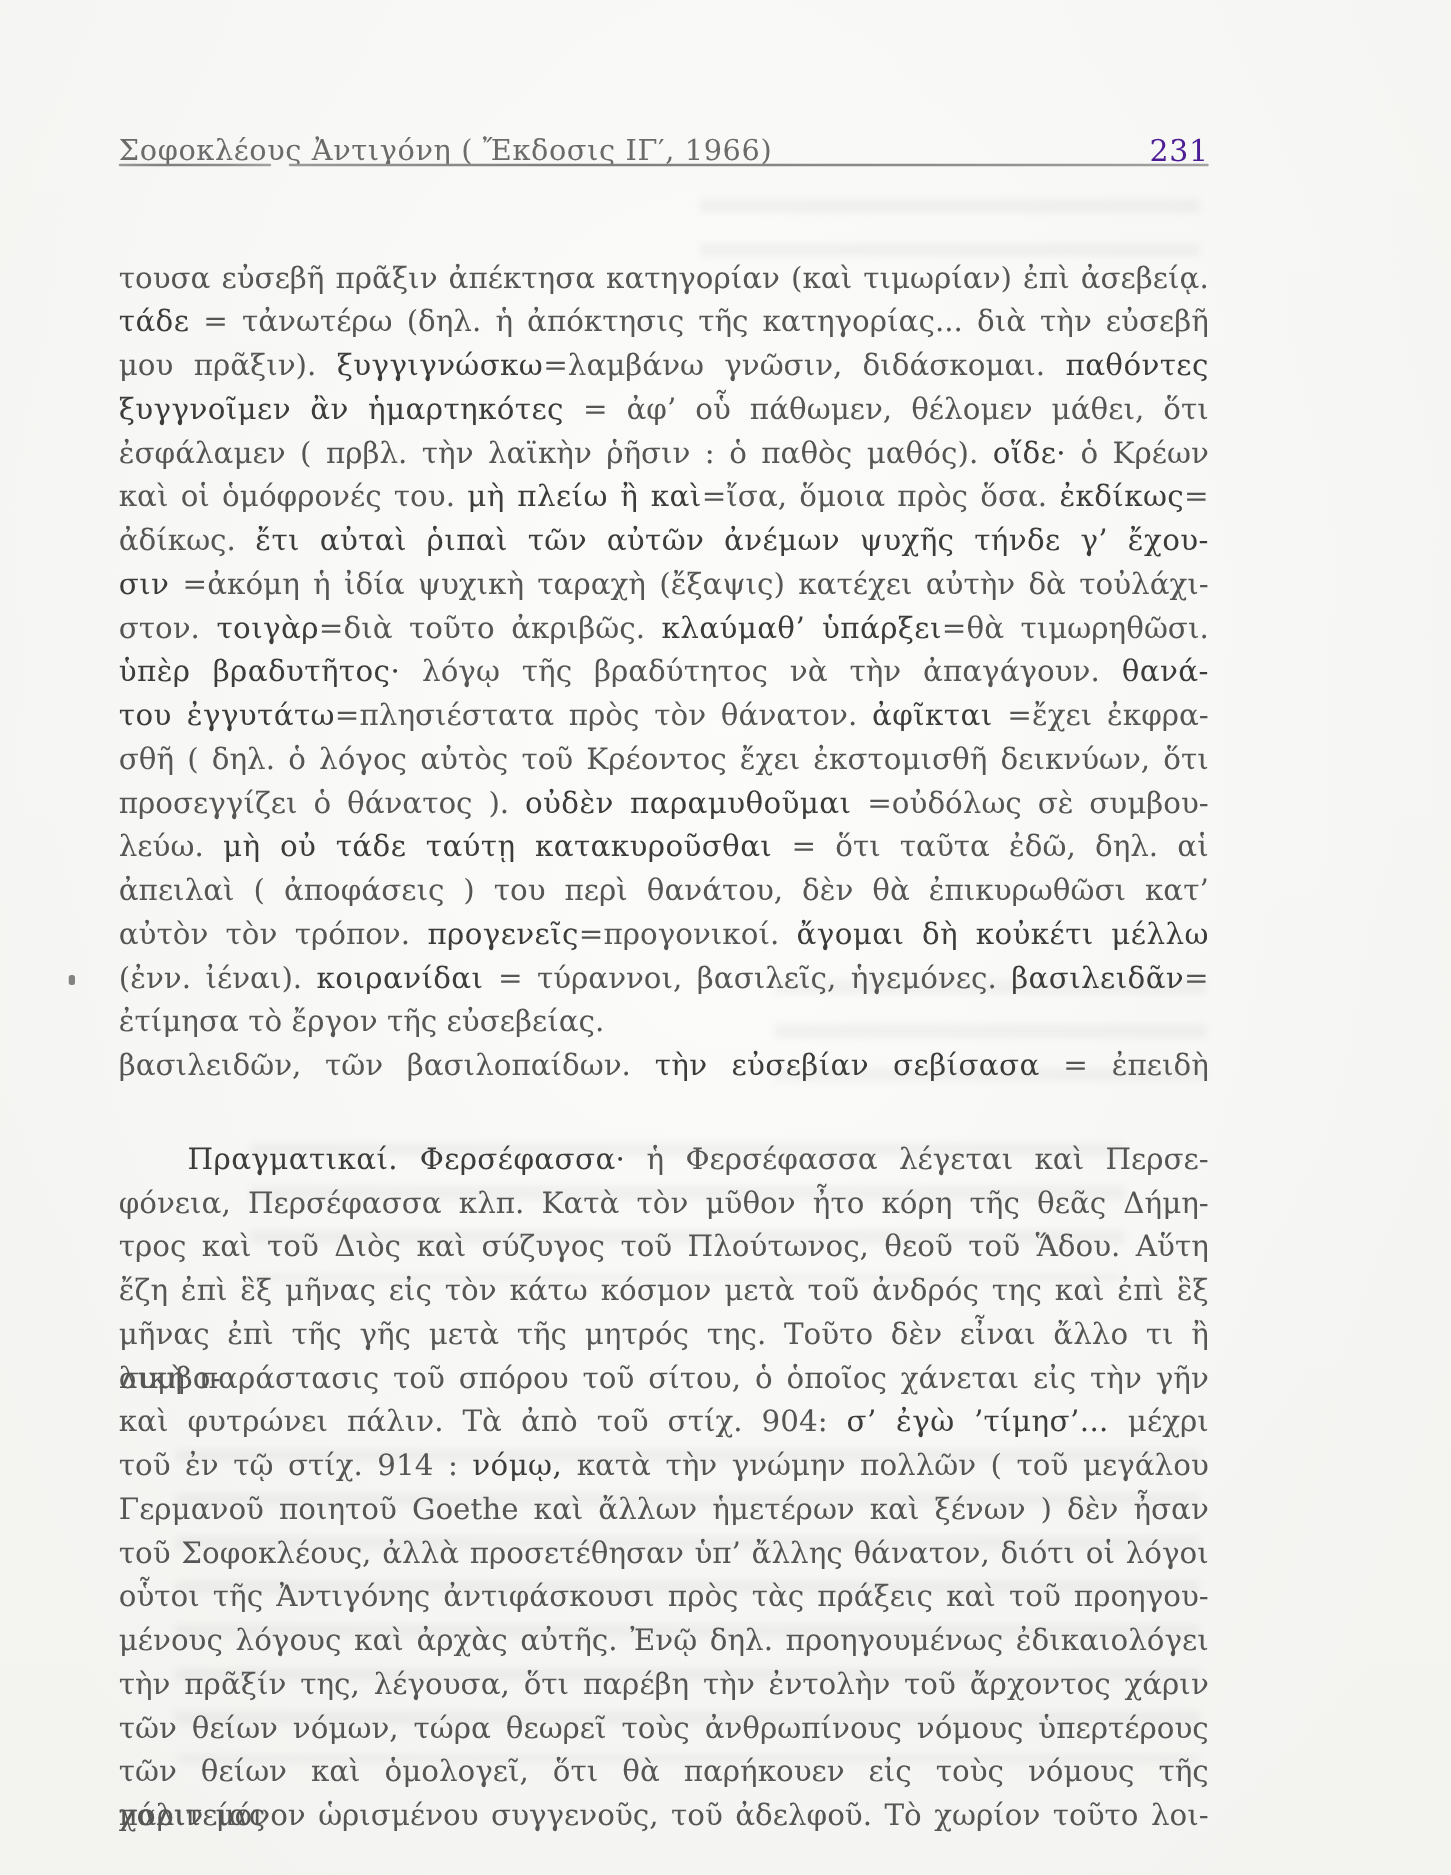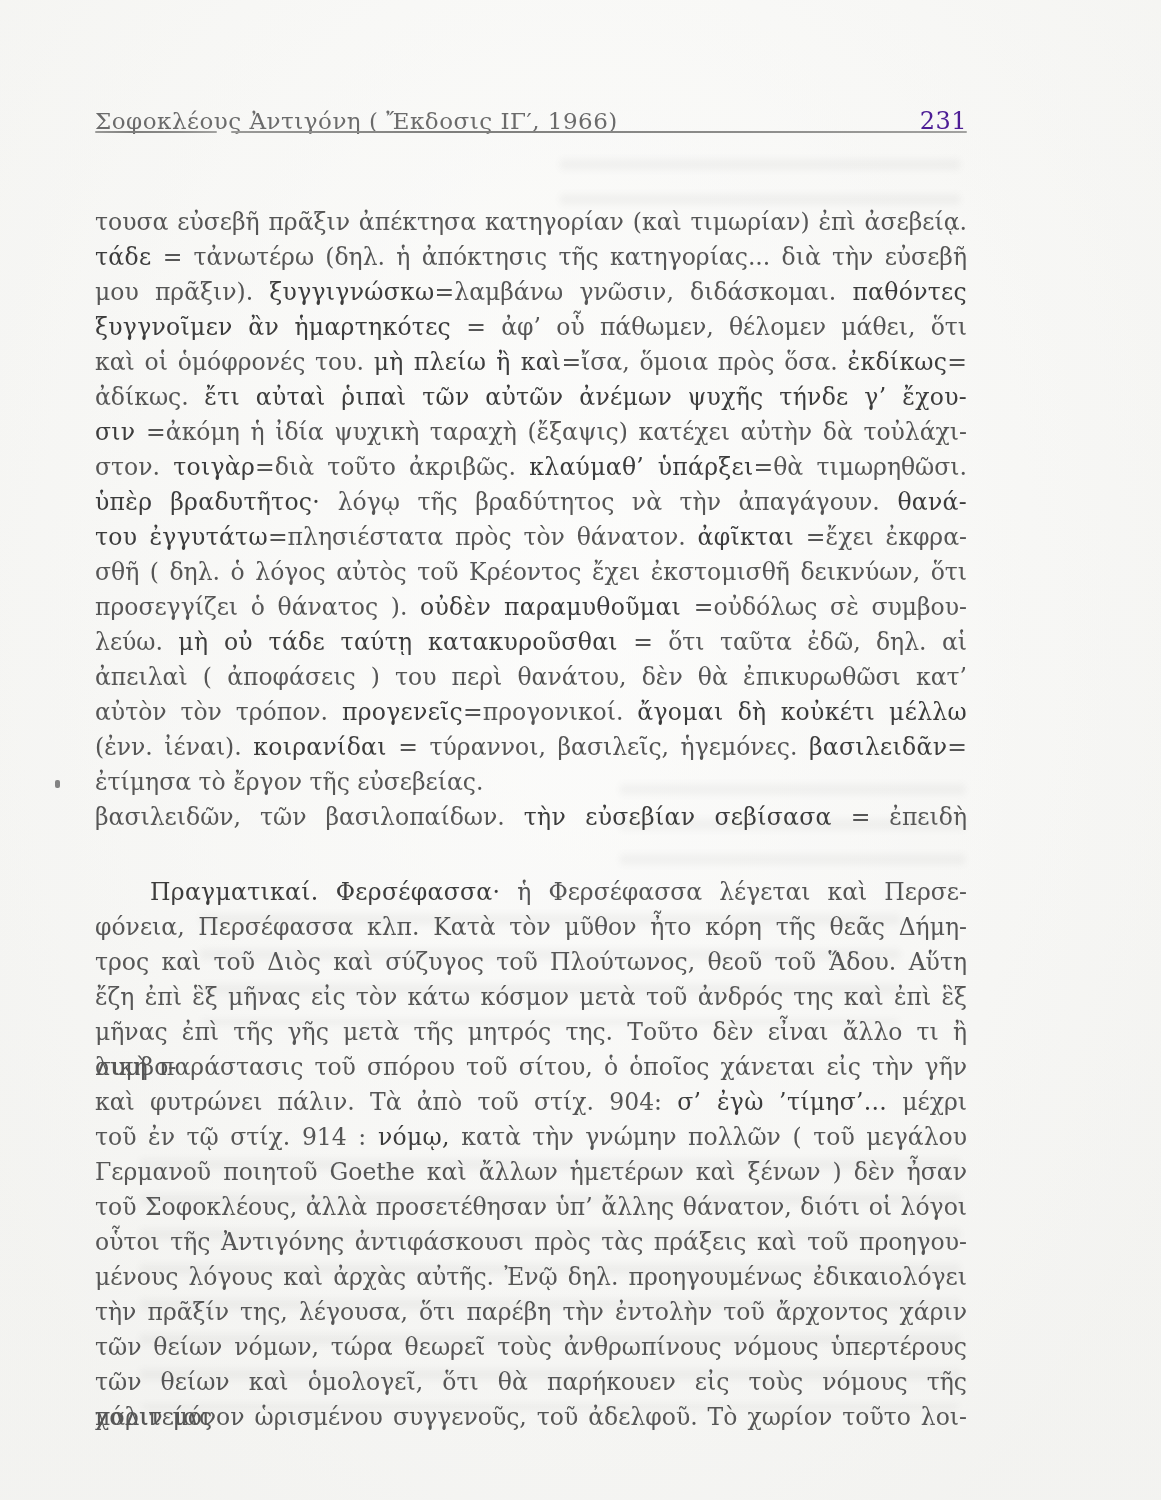--- a/index.html
+++ b/index.html
@@ -124,20 +124,21 @@
   <div class="seg seg-a"></div>
   <div class="seg seg-b"></div>
 </div>
 
 <div class="text-block">
     <div class="para">
       <div class="line"><span class="r">τουσα εὐσεβῆ πρᾶξιν ἀπέκτησα κατηγορίαν (καὶ τιμωρίαν) ἐπὶ ἀσεβείᾳ.</span></div>
       <div class="line"><span class="b">τάδε</span><span class="r"> = τἀνωτέρω (δηλ. ἡ ἀπόκτησις τῆς κατηγορίας... διὰ τὴν εὐσεβῆ</span></div>
       <div class="line"><span class="r">μου πρᾶξιν). </span><span class="b">ξυγγιγνώσκω</span><span class="r">=λαμβάνω γνῶσιν, διδάσκομαι. </span><span class="b">παθόντες</span></div>
       <div class="line"><span class="b">ξυγγνοῖμεν ἂν ἡμαρτηκότες</span><span class="r"> = ἀφ’ οὗ πάθωμεν, θέλομεν μάθει, ὅτι</span></div>
+      <div class="line"><span class="r">ἐσφάλαμεν ( πρβλ. τὴν λαϊκὴν ῥῆσιν : ὁ παθὸς μαθός). </span><span class="b">οἵδε·</span><span class="r"> ὁ Κρέων</span></div>
       <div class="line"><span class="r">καὶ οἱ ὁμόφρονές του. </span><span class="b">μὴ πλείω ἢ καὶ</span><span class="r">=ἴσα, ὅμοια πρὸς ὅσα. </span><span class="b">ἐκδίκως</span><span class="r">=</span></div>
       <div class="line"><span class="r">ἀδίκως. </span><span class="b">ἔτι αὐταὶ ῥιπαὶ τῶν αὐτῶν ἀνέμων ψυχῆς τήνδε γ’ ἔχου-</span></div>
       <div class="line"><span class="b">σιν</span><span class="r"> =ἀκόμη ἡ ἰδία ψυχικὴ ταραχὴ (ἔξαψις) κατέχει αὐτὴν δὰ τοὐλάχι-</span></div>
       <div class="line"><span class="r">στον. </span><span class="b">τοιγὰρ</span><span class="r">=διὰ τοῦτο ἀκριβῶς. </span><span class="b">κλαύμαθ’ ὑπάρξει</span><span class="r">=θὰ τιμωρηθῶσι.</span></div>
       <div class="line"><span class="b">ὑπὲρ βραδυτῆτος·</span><span class="r"> λόγῳ τῆς βραδύτητος νὰ τὴν ἀπαγάγουν. </span><span class="b">θανά-</span></div>
       <div class="line"><span class="b">του ἐγγυτάτω</span><span class="r">=πλησιέστατα πρὸς τὸν θάνατον. </span><span class="b">ἀφῖκται</span><span class="r"> =ἔχει ἐκφρα-</span></div>
       <div class="line"><span class="r">σθῆ ( δηλ. ὁ λόγος αὐτὸς τοῦ Κρέοντος ἔχει ἐκστομισθῆ δεικνύων, ὅτι</span></div>
       <div class="line"><span class="r">προσεγγίζει ὁ θάνατος ). </span><span class="b">οὐδὲν παραμυθοῦμαι</span><span class="r"> =οὐδόλως σὲ συμβου-</span></div>
       <div class="line"><span class="r">λεύω. </span><span class="b">μὴ οὐ τάδε ταύτῃ κατακυροῦσθαι</span><span class="r"> = ὅτι ταῦτα ἐδῶ, δηλ. αἱ</span></div>
       <div class="line"><span class="r">ἀπειλαὶ ( ἀποφάσεις ) του περὶ θανάτου, δὲν θὰ ἐπικυρωθῶσι κατ’</span></div>

